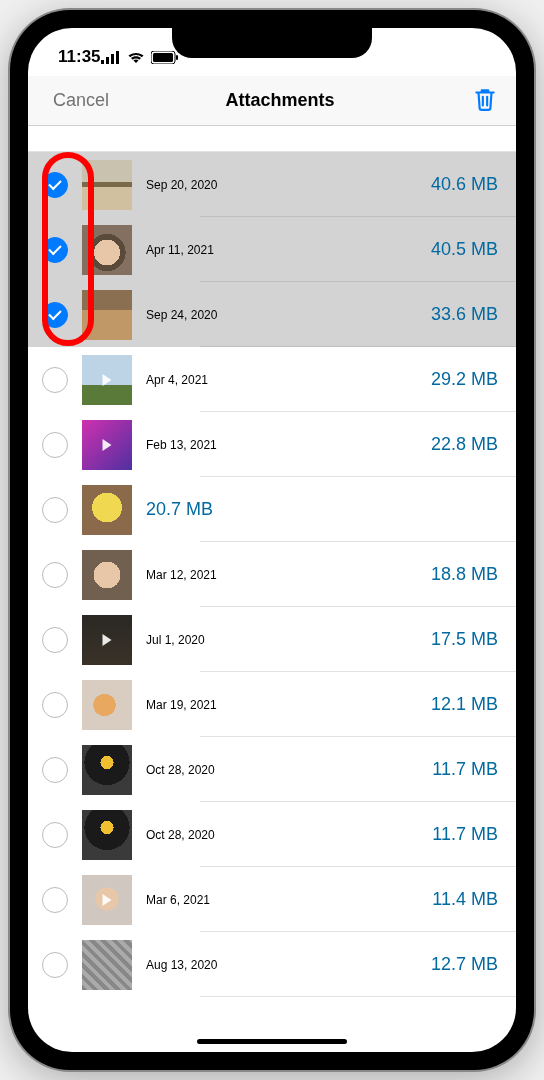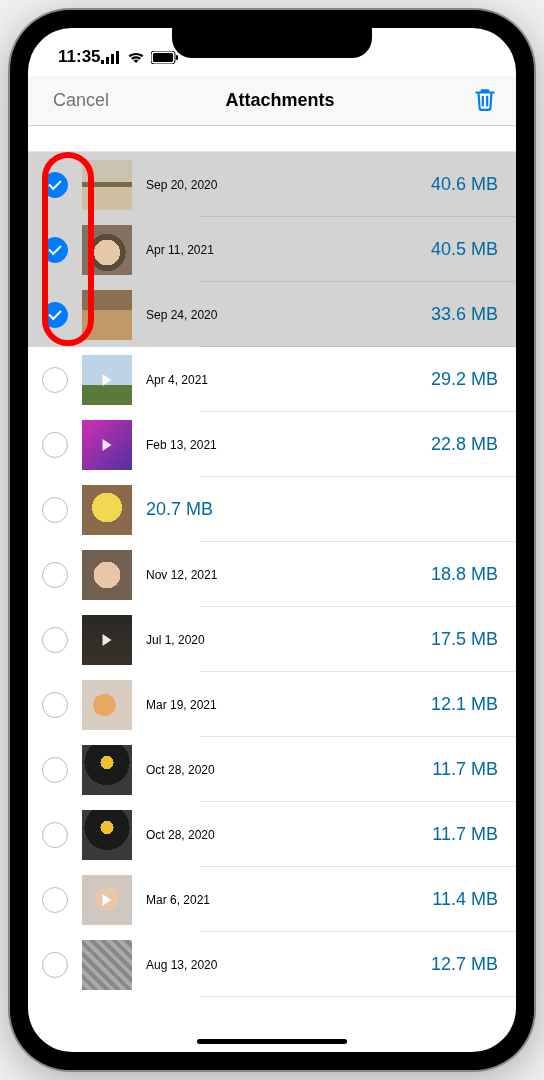--- a/index.html
+++ b/index.html
@@ -314,21 +314,21 @@
           </div>
           <div class="thumb t5"></div>
           <div class="row-size">20.7 MB</div>
           <div class="divider"></div>
         </div>
         <div class="row">
           <div class="check-col">
             <div class="check-circle"></div>
           </div>
           <div class="thumb t6"></div>
-          <div class="row-date">Nov 12, 2021</div>
+          <div class="row-date">Mar 12, 2021</div>
           <div class="row-size">18.8 MB</div>
           <div class="divider"></div>
         </div>
         <div class="row">
           <div class="check-col">
             <div class="check-circle"></div>
           </div>
           <div class="thumb t7">
             <div class="play-overlay"></div>
           </div>

